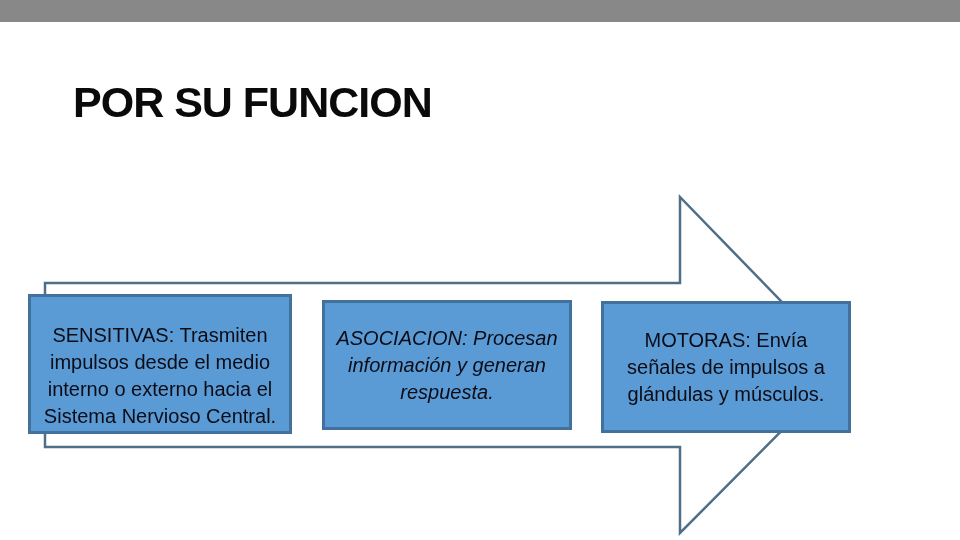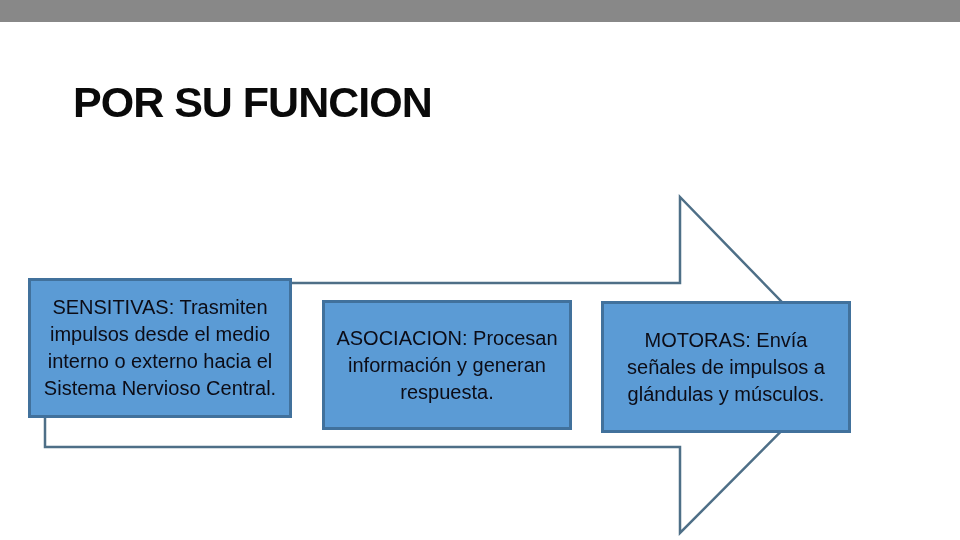--- a/index.html
+++ b/index.html
@@ -40,22 +40,22 @@
     box-sizing:border-box;
     display:flex;
     align-items:center;
     justify-content:center;
     text-align:center;
     color:var(--text_color);
     font-size:20px;
     line-height:1.35;
     padding:1px 8px;
   }
-  .box-sensitivas{left:28px;top:256px;width:264px;height:140px;}
-  .box-asociacion{left:322px;top:278px;width:250px;height:130px;}
+  .box-sensitivas{left:28px;top:272px;width:264px;height:140px;align-items:flex-end;}
+  .box-asociacion{left:322px;top:278px;width:250px;height:130px;font-style:italic;}
   .box-motoras{left:601px;top:279px;width:250px;height:132px;}
 </style>
 </head>
 <body>
 
 <div class="slide">
 
   <svg class="arrow-svg" viewBox="0 0 960 540" xmlns="http://www.w3.org/2000/svg">
     <polygon points="45,261 680,261 680,175 845,345 680,511 680,425 45,425" fill="#ffffff" stroke="var(--arrow_outline)" stroke-width="2.5" stroke-linejoin="miter"></polygon>
   </svg>

